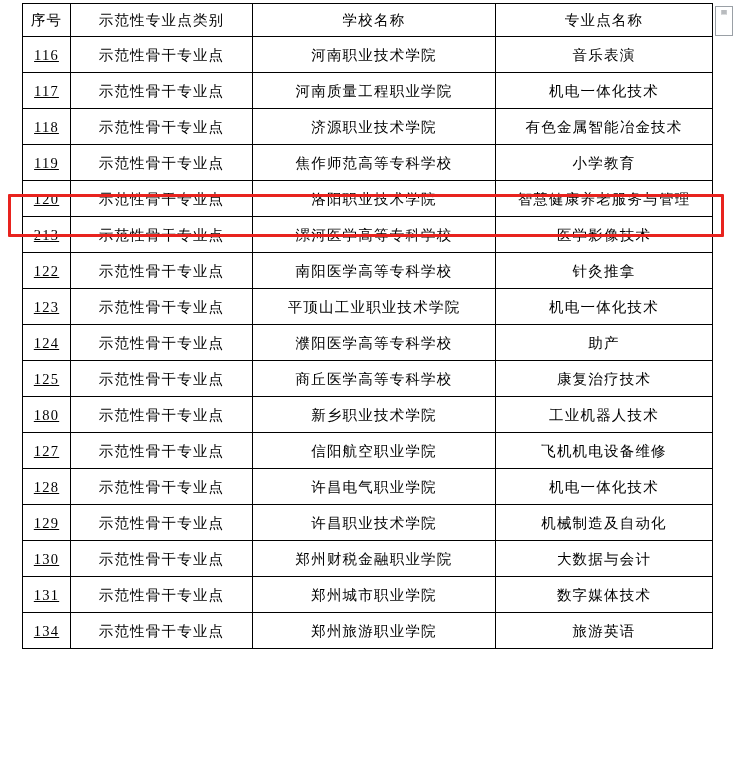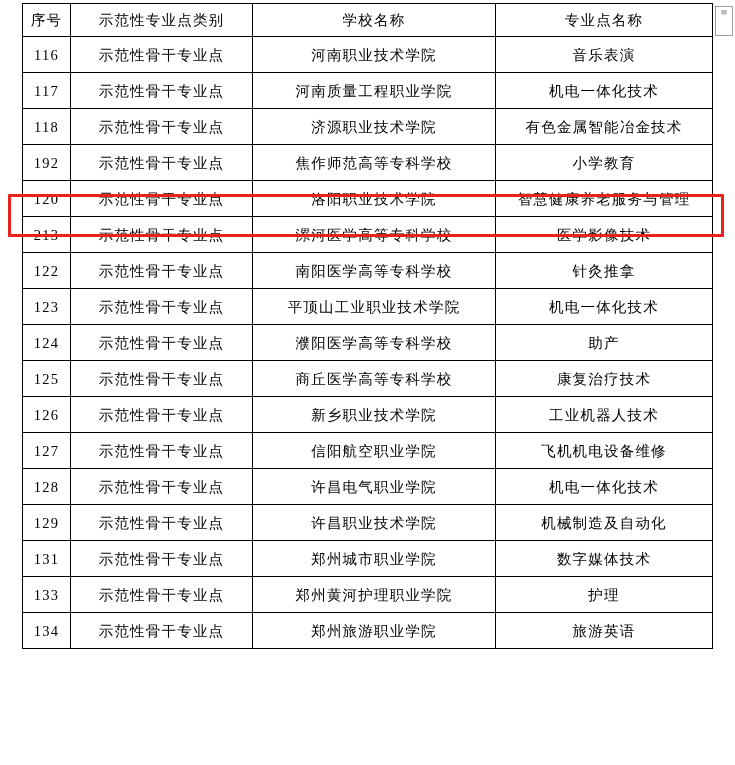--- a/index.html
+++ b/index.html
@@ -44,21 +44,21 @@
   table.listing th {
     font-weight: normal;
     height: 32px;
     line-height: 31px;
   }
   col.c-no { width: 48px; }
   col.c-cat { width: 182px; }
   col.c-school { width: 243px; }
   col.c-major { width: 217px; }
 
-  .row-id { letter-spacing: 0.5px; }
+  .row-id { letter-spacing: 0.5px; text-decoration: underline; }
 
   
   .highlight-box {
     position: absolute;
     left: 8px;
     top: 194px;
     width: 716px;
     height: 43px;
     border: 3px solid #e8231e;
     box-sizing: border-box;
@@ -121,21 +121,21 @@
         <td>河南质量工程职业学院</td>
         <td>机电一体化技术</td>
       </tr>
       <tr>
         <td class="row-id">118</td>
         <td>示范性骨干专业点</td>
         <td>济源职业技术学院</td>
         <td>有色金属智能冶金技术</td>
       </tr>
       <tr>
-        <td class="row-id">192</td>
+        <td class="row-id">119</td>
         <td>示范性骨干专业点</td>
         <td>焦作师范高等专科学校</td>
         <td>小学教育</td>
       </tr>
       <tr>
         <td class="row-id">120</td>
         <td>示范性骨干专业点</td>
         <td>洛阳职业技术学院</td>
         <td>智慧健康养老服务与管理</td>
       </tr>
@@ -163,21 +163,21 @@
         <td>濮阳医学高等专科学校</td>
         <td>助产</td>
       </tr>
       <tr>
         <td class="row-id">125</td>
         <td>示范性骨干专业点</td>
         <td>商丘医学高等专科学校</td>
         <td>康复治疗技术</td>
       </tr>
       <tr>
-        <td class="row-id">126</td>
+        <td class="row-id">180</td>
         <td>示范性骨干专业点</td>
         <td>新乡职业技术学院</td>
         <td>工业机器人技术</td>
       </tr>
       <tr>
         <td class="row-id">127</td>
         <td>示范性骨干专业点</td>
         <td>信阳航空职业学院</td>
         <td>飞机机电设备维修</td>
       </tr>
@@ -187,30 +187,30 @@
         <td>许昌电气职业学院</td>
         <td>机电一体化技术</td>
       </tr>
       <tr>
         <td class="row-id">129</td>
         <td>示范性骨干专业点</td>
         <td>许昌职业技术学院</td>
         <td>机械制造及自动化</td>
       </tr>
       <tr>
+        <td class="row-id">130</td>
+        <td>示范性骨干专业点</td>
+        <td>郑州财税金融职业学院</td>
+        <td>大数据与会计</td>
+      </tr>
+      <tr>
         <td class="row-id">131</td>
         <td>示范性骨干专业点</td>
         <td>郑州城市职业学院</td>
         <td>数字媒体技术</td>
-      </tr>
-      <tr>
-        <td class="row-id">133</td>
-        <td>示范性骨干专业点</td>
-        <td>郑州黄河护理职业学院</td>
-        <td>护理</td>
       </tr>
       <tr>
         <td class="row-id">134</td>
         <td>示范性骨干专业点</td>
         <td>郑州旅游职业学院</td>
         <td>旅游英语</td>
       </tr>
     </tbody>
   </table>
 

